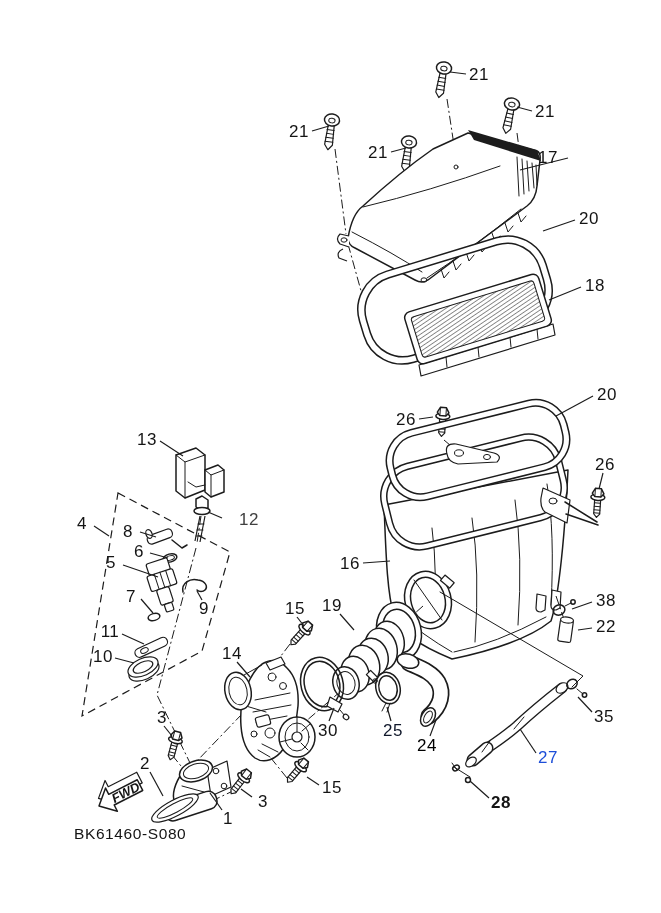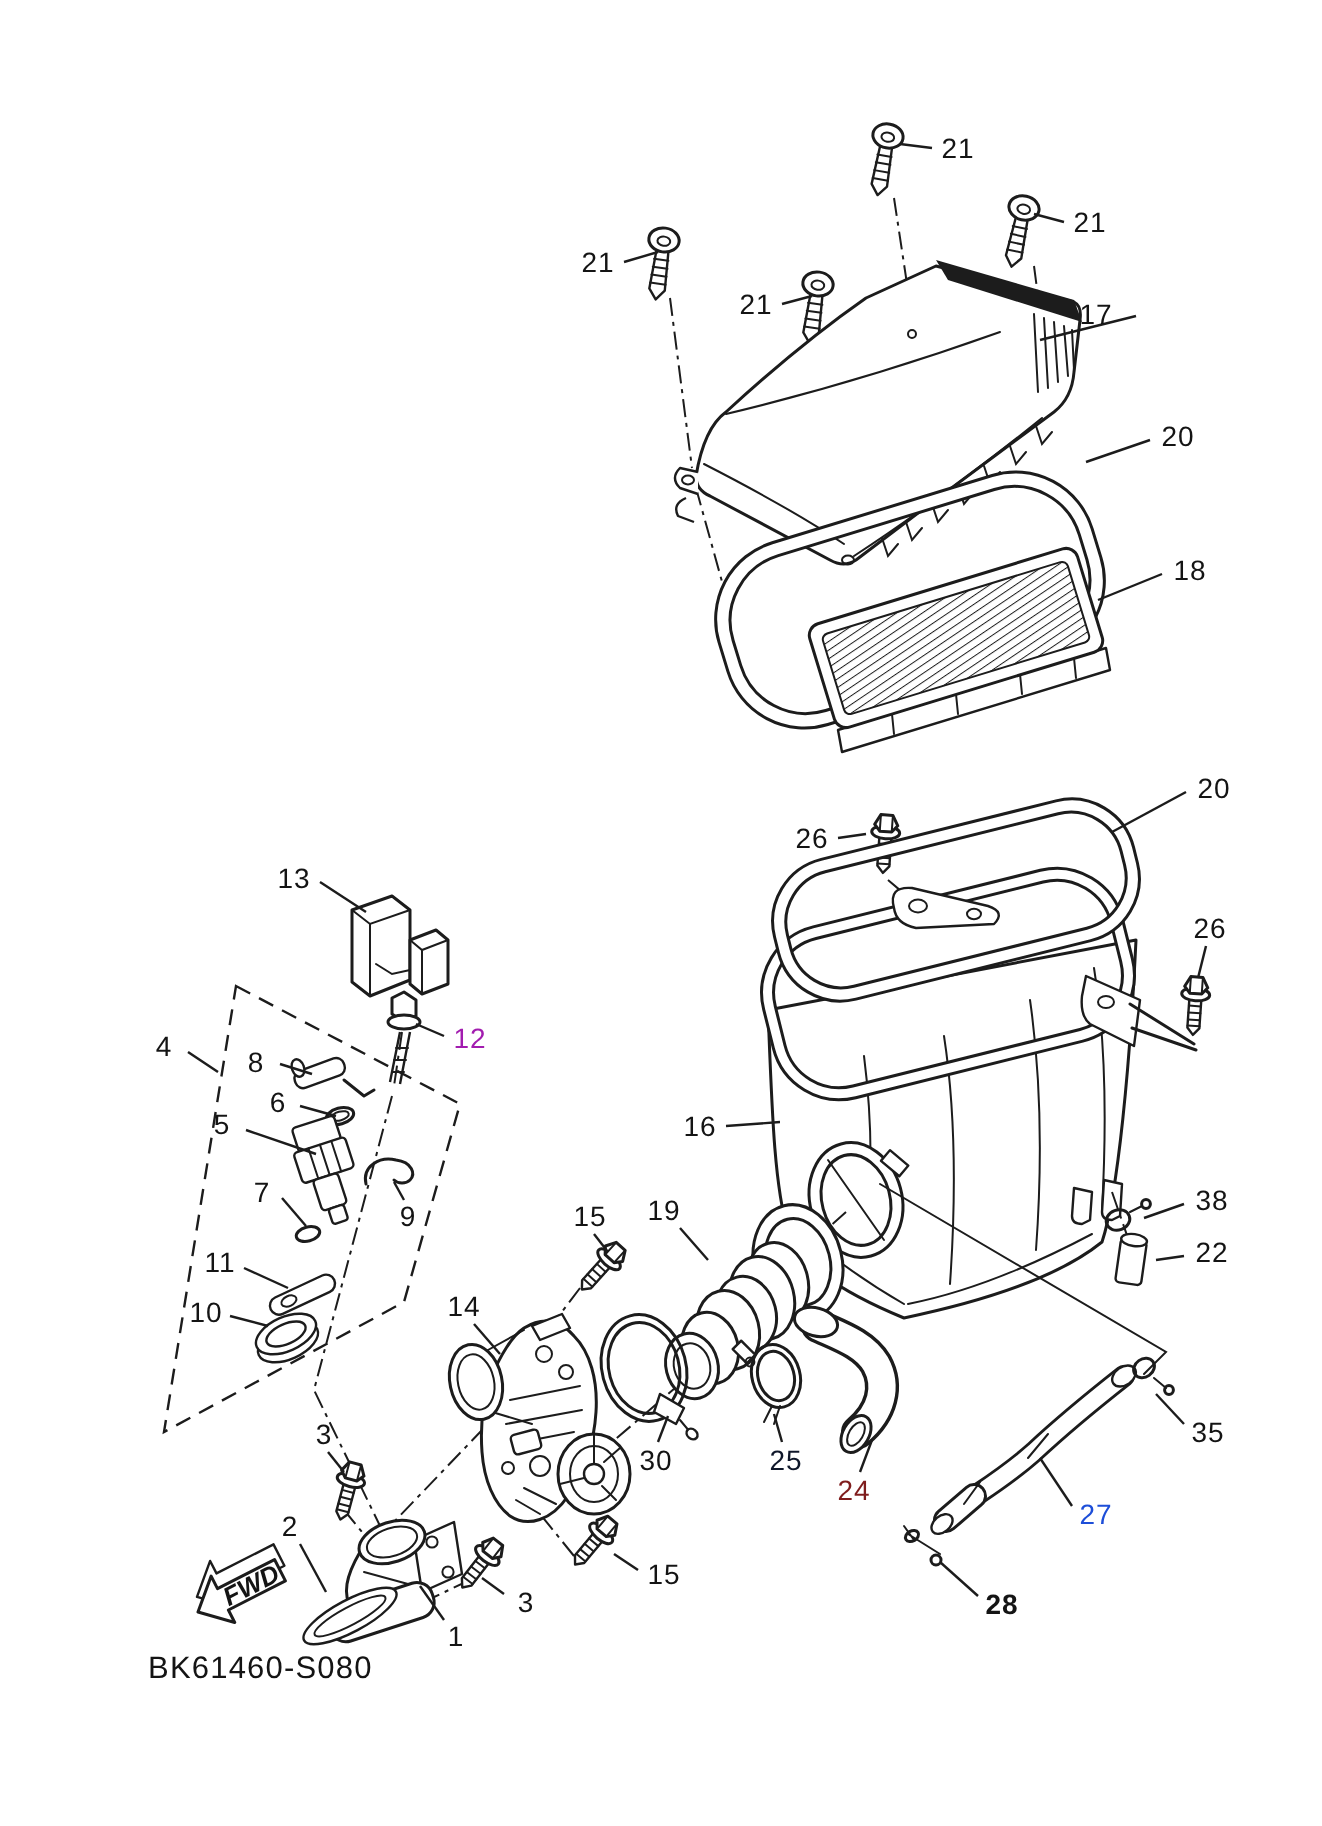--- a/index.html
+++ b/index.html
@@ -8,21 +8,21 @@
   svg.art{position:absolute;left:0;top:0;}
   
   .o{fill:#ffffff;stroke:#1c1c1c;stroke-width:1.5;stroke-linejoin:round;}
   .o2{fill:#ffffff;stroke:#1c1c1c;stroke-width:1.2;stroke-linejoin:round;}
   .ring{fill:#ffffff;fill-rule:evenodd;stroke:#1c1c1c;stroke-width:1.5;stroke-linejoin:round;}
   .n{fill:none;stroke:#1c1c1c;stroke-width:1.5;stroke-linecap:round;stroke-linejoin:round;}
   .t{fill:none;stroke:#1c1c1c;stroke-width:1;stroke-linecap:round;}
   .dd{fill:none;stroke:#1c1c1c;stroke-width:1;stroke-dasharray:9 3 2 3;}
   .blk{fill:#1c1c1c;stroke:none;}
   .leader{fill:none;stroke:#1c1c1c;stroke-width:1.2;}
-  .callout{position:absolute;transform:translate(-50%,-50%);font-size:14px;color:#141414;
+  .callout{position:absolute;transform:translate(-50%,-50%);font-size:17px;color:#141414;
            letter-spacing:.5px;white-space:nowrap;line-height:1;}
   .code-text{font-size:15.5px;letter-spacing:.6px;fill:#141414;}
   .fwd-text{font-size:13px;font-weight:bold;font-style:italic;fill:#141414;}
 </style>
 </head>
 <body>
 
 <div class="stage">
 <svg class="art" width="661" height="913" viewBox="0 0 661 913">
   <defs>
@@ -366,38 +366,38 @@
       <span class="callout" style="left: 545px; top: 111px; color: rgb(20, 20, 20);">21</span>
       <span class="callout" style="left: 299px; top: 131px; color: rgb(20, 20, 20);">21</span>
       <span class="callout" style="left: 378px; top: 152px; color: rgb(20, 20, 20);">21</span>
       <span class="callout" style="left: 548px; top: 157px; color: rgb(20, 20, 20);">17</span>
       <span class="callout" style="left: 589px; top: 218px; color: rgb(20, 20, 20);">20</span>
       <span class="callout" style="left: 595px; top: 285px; color: rgb(20, 20, 20);">18</span>
       <span class="callout" style="left: 607px; top: 394px; color: rgb(20, 20, 20);">20</span>
       <span class="callout" style="left: 406px; top: 419px; color: rgb(20, 20, 20);">26</span>
       <span class="callout" style="left: 605px; top: 464px; color: rgb(20, 20, 20);">26</span>
       <span class="callout" style="left: 147px; top: 439px; color: rgb(20, 20, 20);">13</span>
-      <span class="callout" style="left: 235px; top: 519px; color: #a21caf;">12</span>
+      <span class="callout" style="left: 249px; top: 519px; color: #404040;">12</span>
       <span class="callout" style="left: 82px; top: 523px; color: rgb(20, 20, 20);">4</span>
       <span class="callout" style="left: 128px; top: 531px; color: rgb(20, 20, 20);">8</span>
       <span class="callout" style="left: 139px; top: 551px; color: rgb(20, 20, 20);">6</span>
       <span class="callout" style="left: 111px; top: 562px; color: rgb(20, 20, 20);">5</span>
       <span class="callout" style="left: 131px; top: 596px; color: rgb(20, 20, 20);">7</span>
       <span class="callout" style="left: 204px; top: 608px; color: rgb(20, 20, 20);">9</span>
       <span class="callout" style="left: 110px; top: 631px; color: rgb(20, 20, 20);">11</span>
       <span class="callout" style="left: 103px; top: 656px; color: rgb(20, 20, 20);">10</span>
       <span class="callout" style="left: 350px; top: 563px; color: rgb(20, 20, 20);">16</span>
       <span class="callout" style="left: 295px; top: 608px; color: rgb(20, 20, 20);">15</span>
       <span class="callout" style="left: 332px; top: 605px; color: rgb(20, 20, 20);">19</span>
       <span class="callout" style="left: 606px; top: 600px; color: rgb(20, 20, 20);">38</span>
       <span class="callout" style="left: 606px; top: 626px; color: rgb(20, 20, 20); text-align: center;">22</span>
       <span class="callout" style="left: 232px; top: 653px; color: rgb(20, 20, 20);">14</span>
       <span class="callout" style="left: 328px; top: 730px; color: rgb(20, 20, 20);">30</span>
       <span class="callout" style="left: 393px; top: 730px; color: #0f172a; text-align: center;">25</span>
-      <span class="callout" style="left: 427px; top: 745px; color: #7f1d1d;">24</span>
+      <span class="callout" style="left: 427px; top: 745px; color: #000000;">24</span>
       <span class="callout" style="left: 604px; top: 716px; color: rgb(20, 20, 20);">35</span>
       <span class="callout" style="left: 548px; top: 757px; color: #1d4ed8;">27</span>
       <span class="callout" style="left: 501px; top: 802px; color: rgb(20, 20, 20); font-weight: bold;">28</span>
       <span class="callout" style="left: 162px; top: 717px; color: rgb(20, 20, 20);">3</span>
       <span class="callout" style="left: 145px; top: 763px; color: rgb(20, 20, 20);">2</span>
       <span class="callout" style="left: 263px; top: 801px; color: rgb(20, 20, 20);">3</span>
       <span class="callout" style="left: 332px; top: 787px; color: rgb(20, 20, 20);">15</span>
       <span class="callout" style="left: 228px; top: 818px; color: rgb(20, 20, 20);">1</span>
     </div>
 </div>

